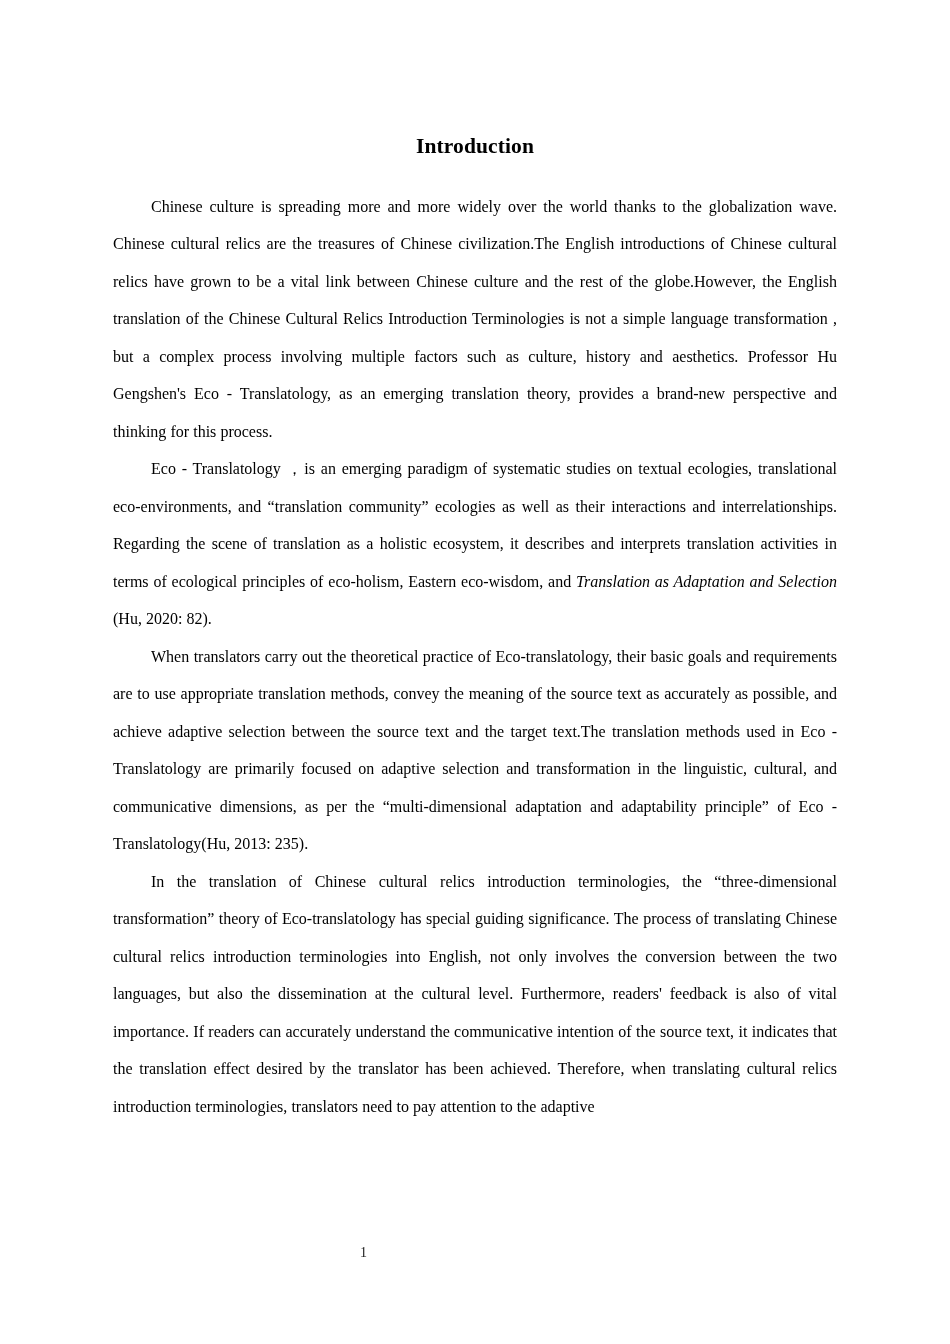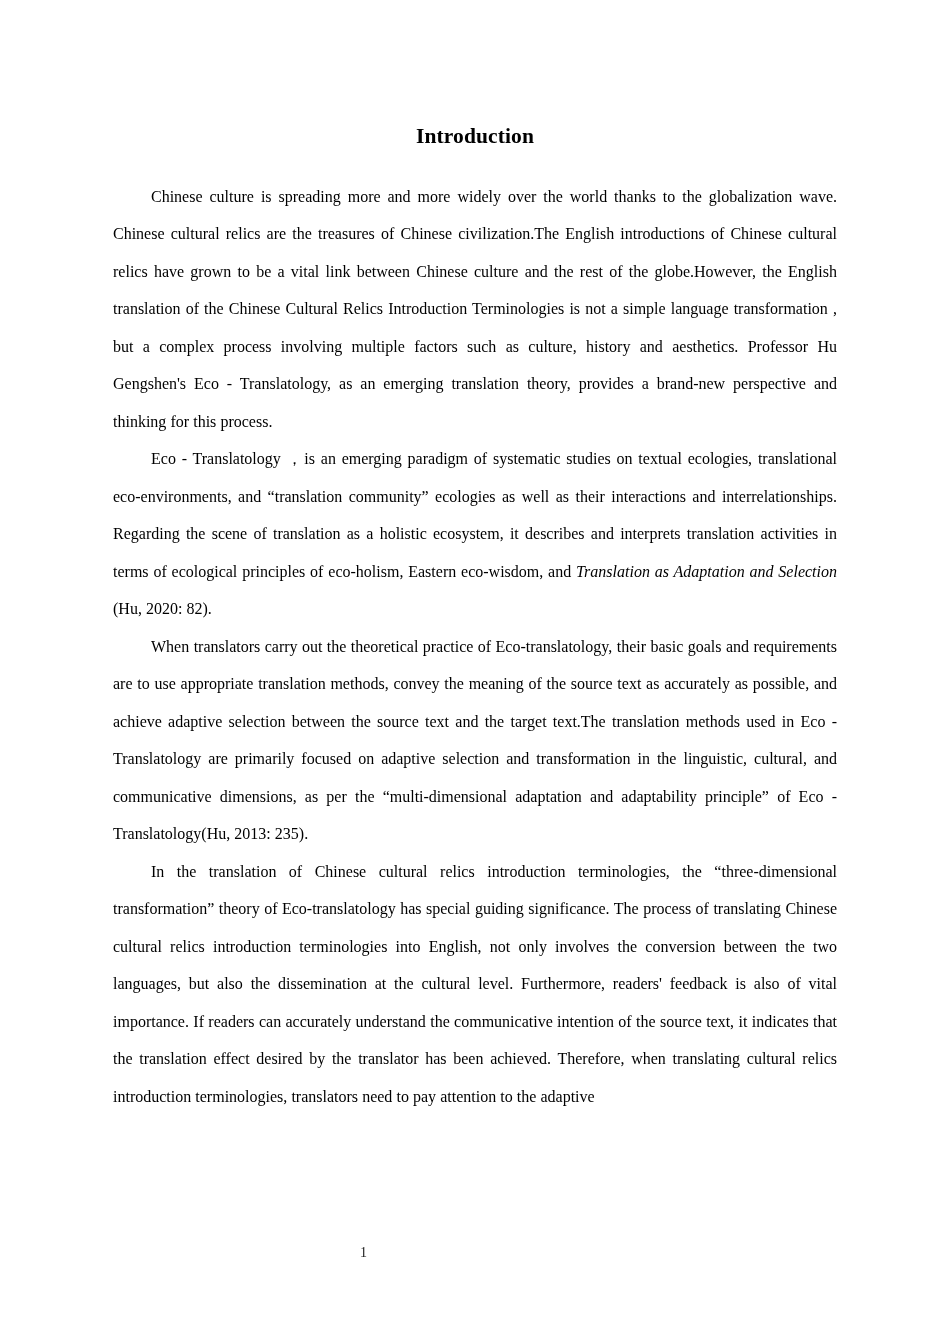--- a/index.html
+++ b/index.html
@@ -19,21 +19,21 @@
     position: relative;
     width: 950px;
     height: 1344px;
     background: #ffffff;
     box-sizing: border-box;
     overflow: hidden;
   }
   .content {
     position: absolute;
     left: 113px;
-    top: 118px;
+    top: 128px;
     width: 724px;
   }
   .doc-heading {
     font-size: 21.5px;
     font-weight: bold;
     text-align: center;
     line-height: 37.5px;
     margin: 0 0 22px 0;
     letter-spacing: 0.1px;
   }

